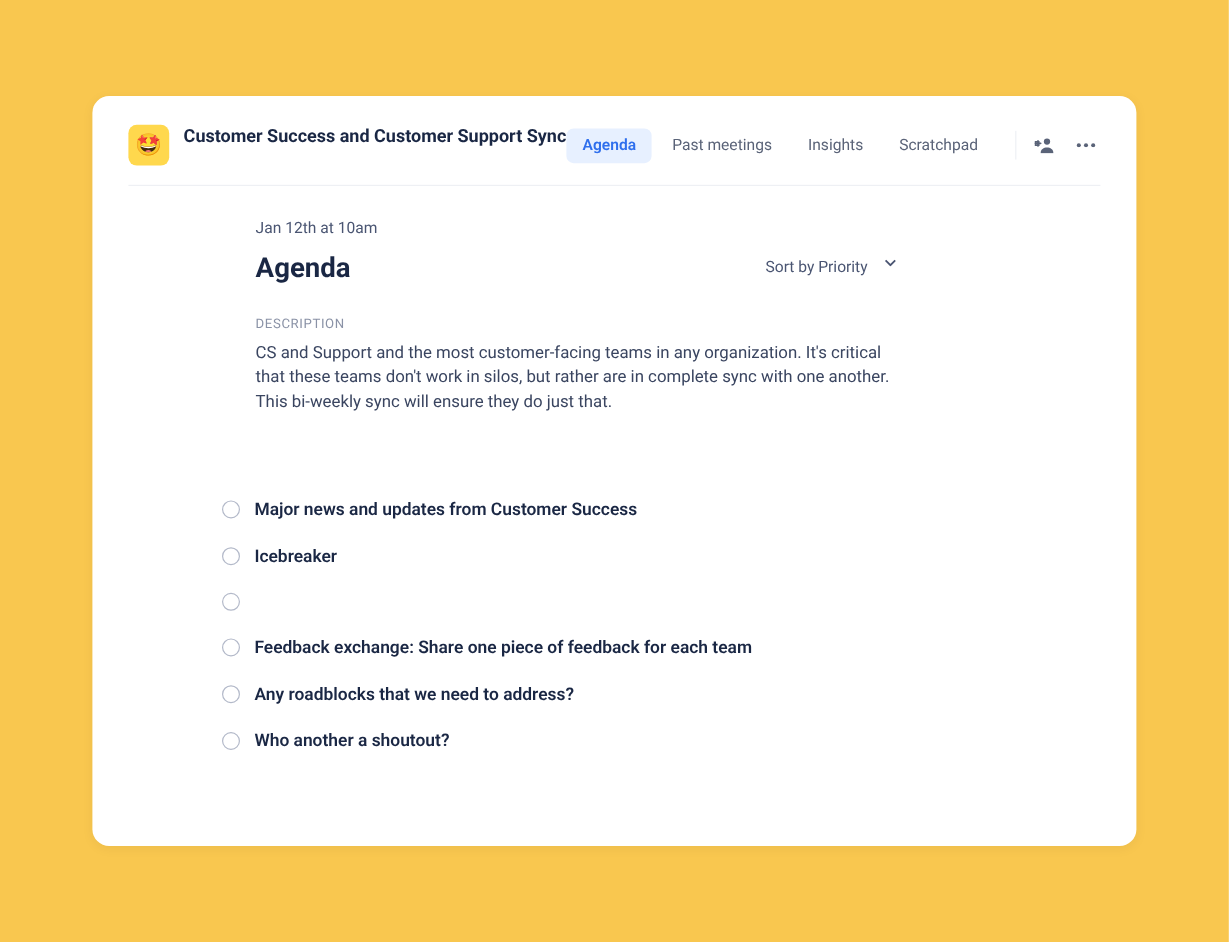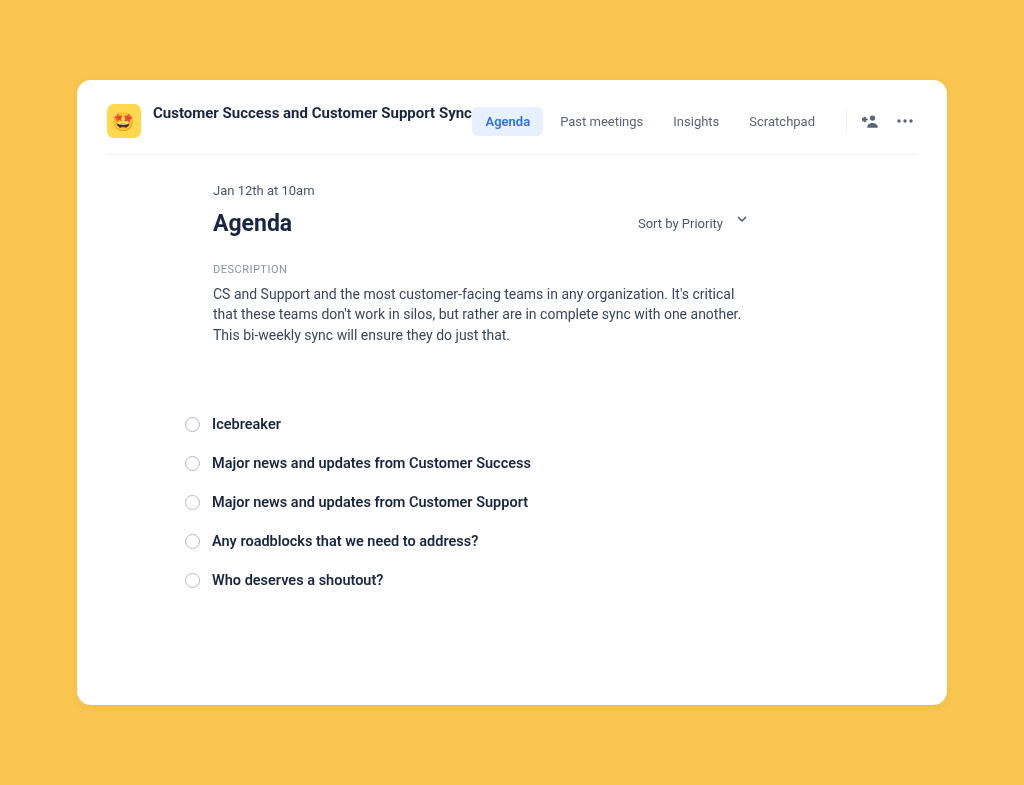--- a/index.html
+++ b/index.html
@@ -219,33 +219,36 @@
           <path d="M1 1l4 4 4-4"></path>
         </svg>
       </div>
     </div>
     <div class="desc-label">DESCRIPTION</div>
     <div class="desc-text">CS and Support and the most customer-facing teams in any organization. It's critical that these teams don't work in silos, but rather are in complete sync with one another. This bi-weekly sync will ensure they do just that.</div>
 
     <div class="agenda-items">
       <div class="agenda-item">
         <div class="radio"></div>
+        <div class="item-label">Major news and updates from Customer Success</div>
+      </div>
+      <div class="agenda-item">
+        <div class="radio"></div>
         <div class="item-label">Icebreaker</div>
       </div>
       <div class="agenda-item">
         <div class="radio"></div>
-        <div class="item-label">Major news and updates from Customer Success</div>
-      </div>
-      <div class="agenda-item">
-        <div class="radio"></div>
-        <div class="item-label">Major news and updates from Customer Support</div>
+      </div>
+      <div class="agenda-item">
+        <div class="radio"></div>
+        <div class="item-label">Feedback exchange: Share one piece of feedback for each team</div>
       </div>
       <div class="agenda-item">
         <div class="radio"></div>
         <div class="item-label">Any roadblocks that we need to address?</div>
       </div>
       <div class="agenda-item">
         <div class="radio"></div>
-        <div class="item-label">Who deserves a shoutout?</div>
+        <div class="item-label">Who another a shoutout?</div>
       </div>
     </div>
   </div>
 </div>
 
 </body></html>

